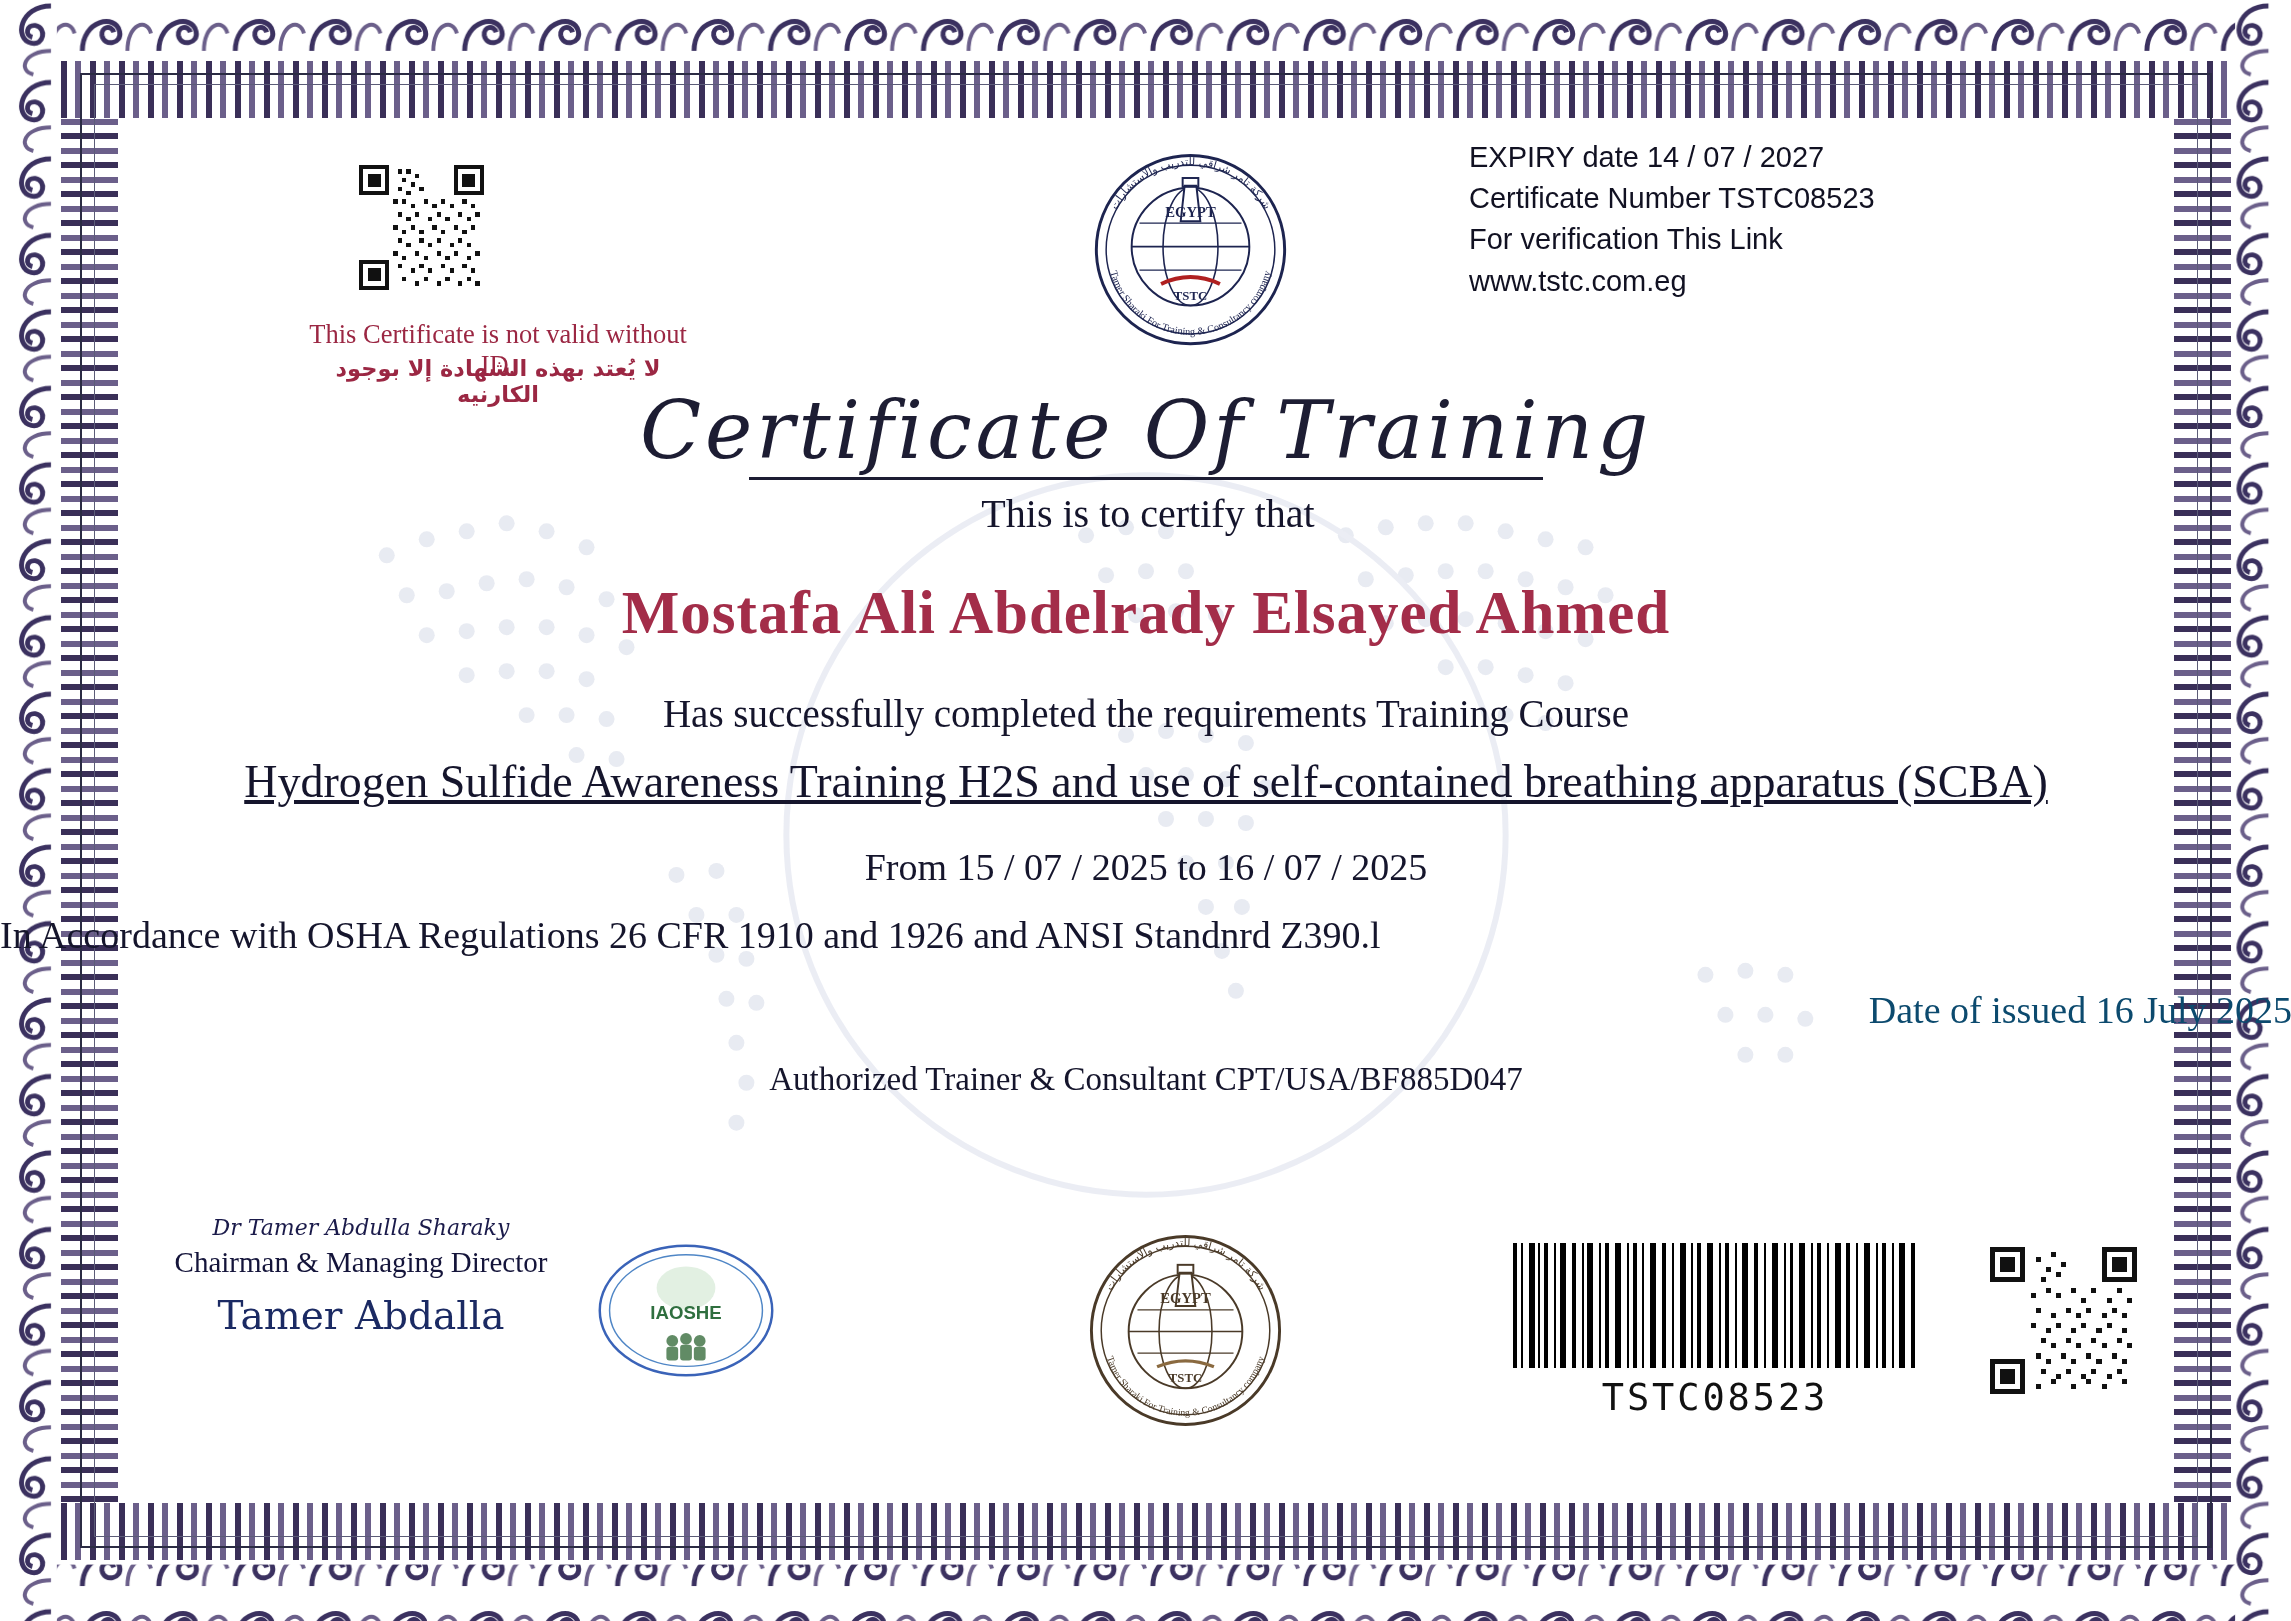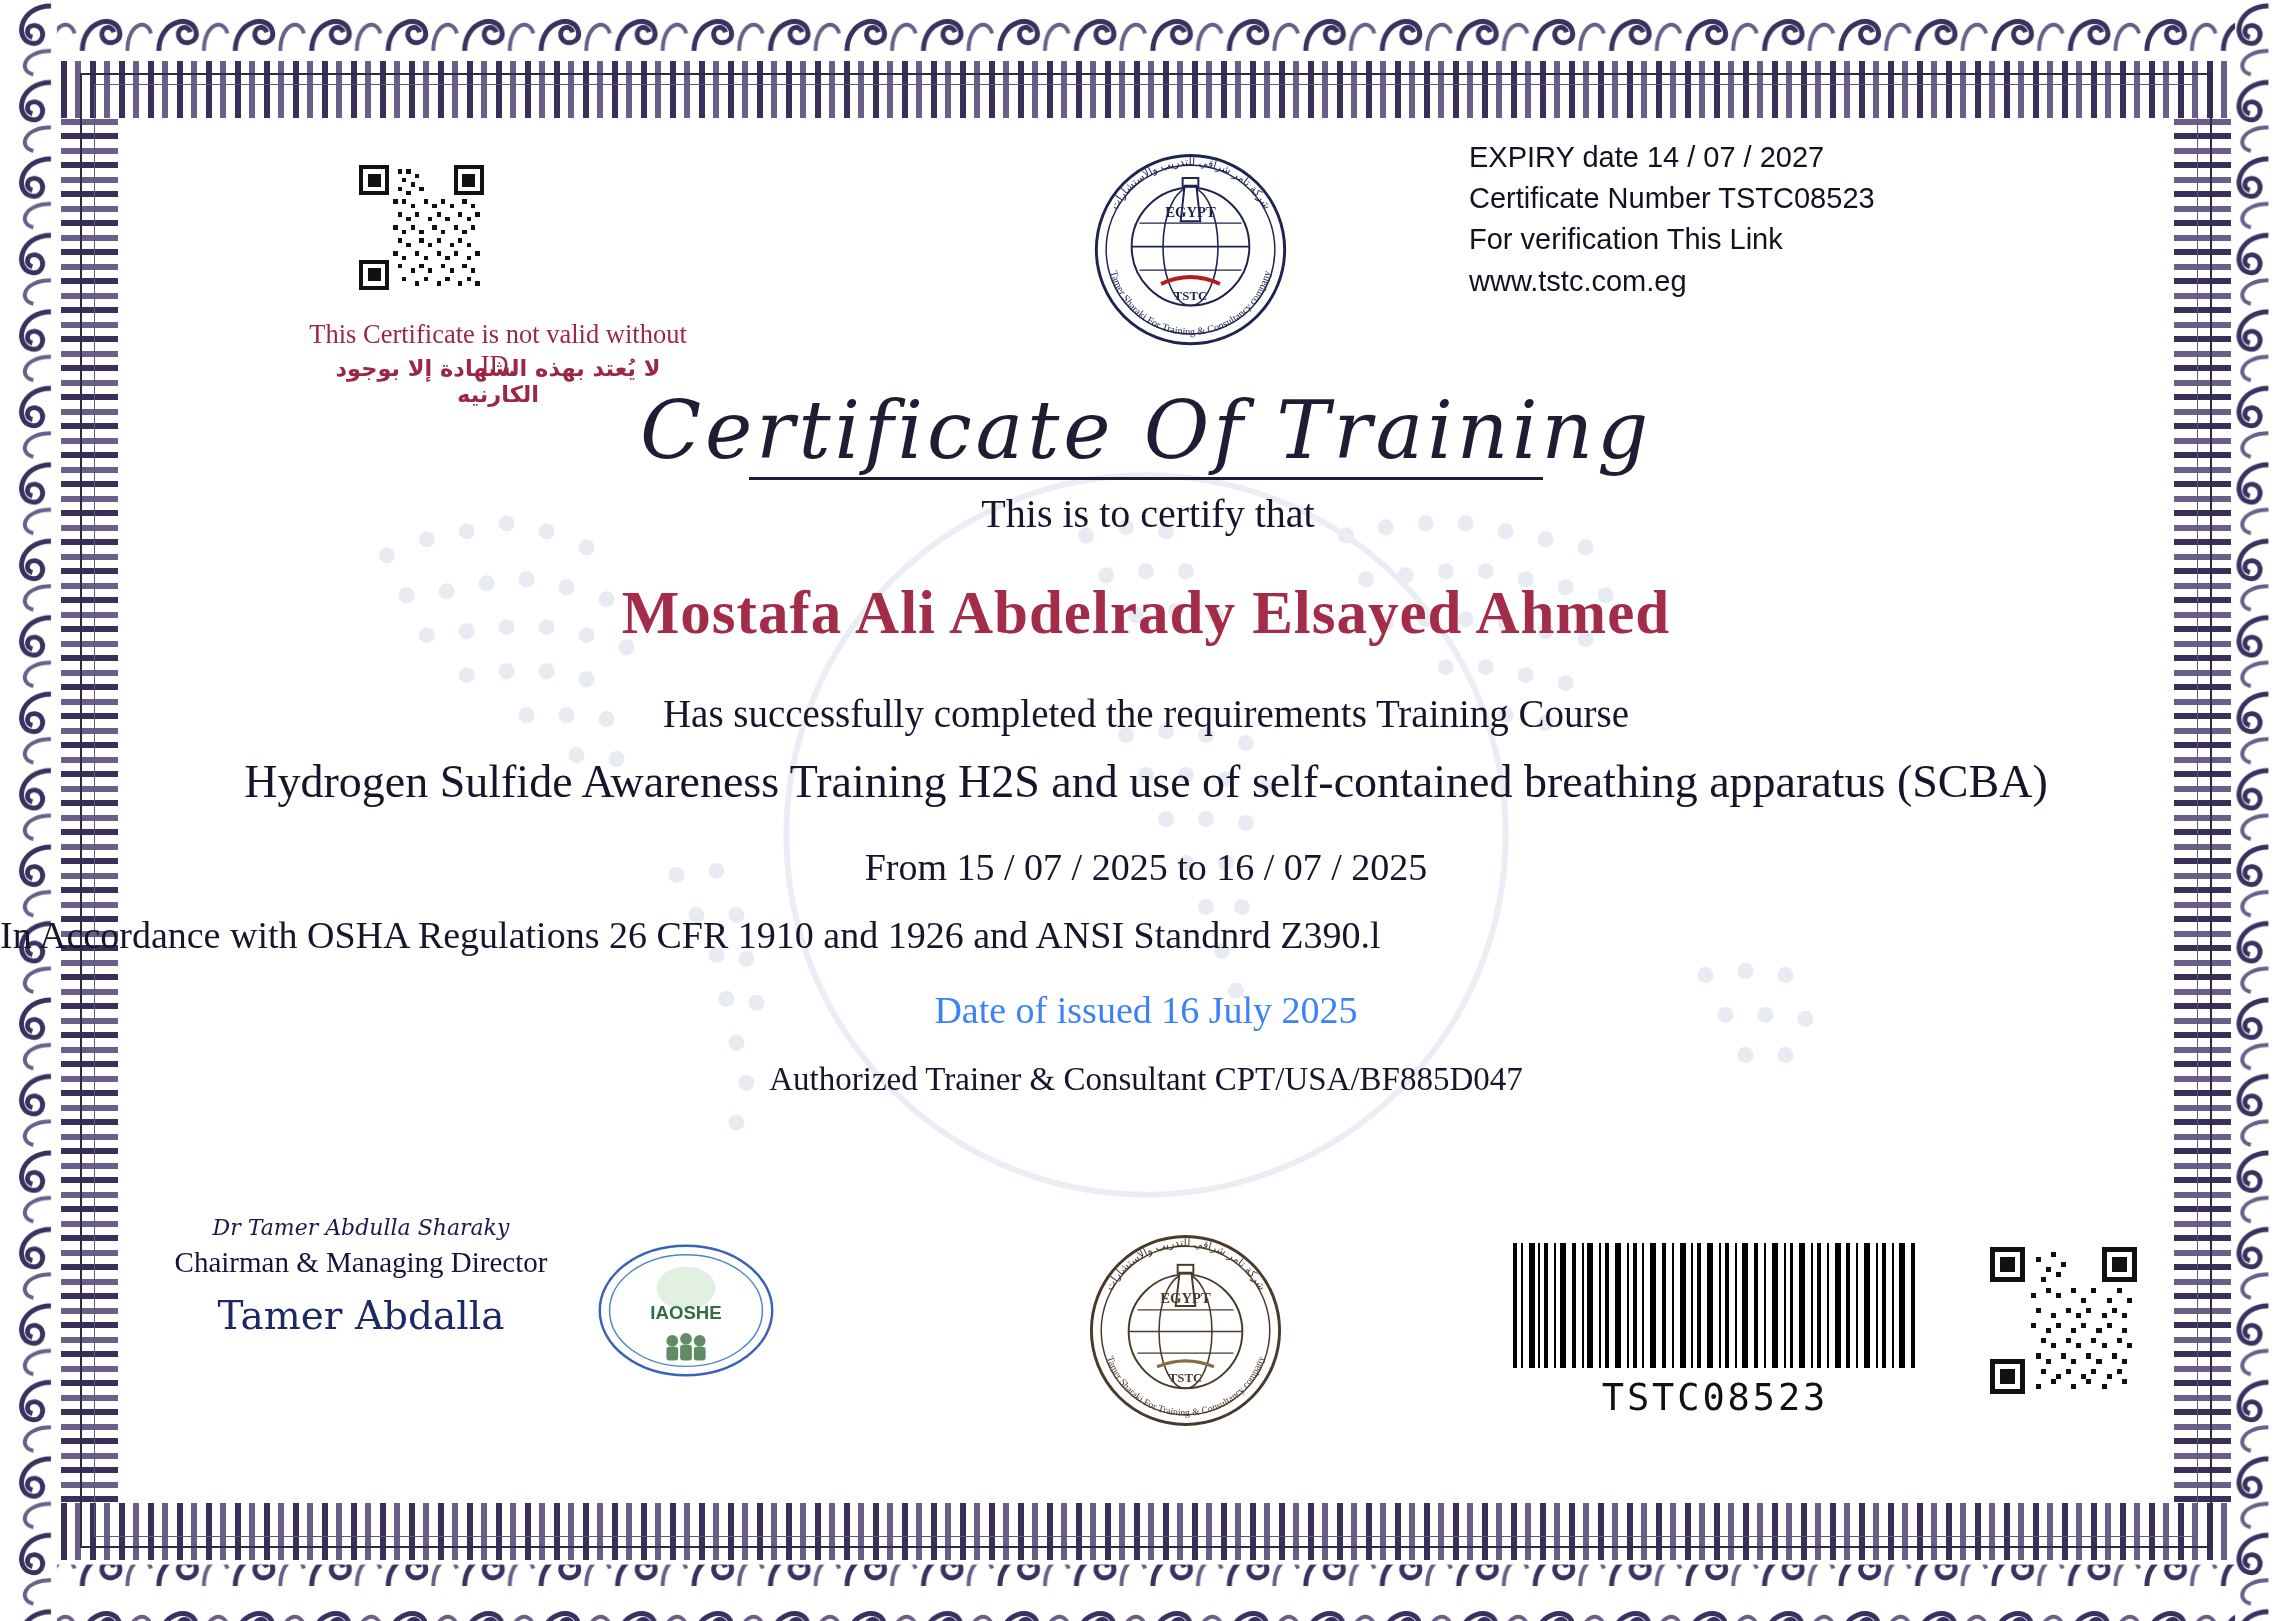--- a/index.html
+++ b/index.html
@@ -185,20 +185,21 @@
     color: #15152c;
   }
 
   .course {
     position: absolute;
     left: 0; right: 0;
     top: 755px;
     text-align: center;
     font-size: 46px;
     color: #15152c;
+    text-decoration: underline;
   }
 
   .dates {
     position: absolute;
     left: 0; right: 0;
     top: 845px;
     text-align: center;
     font-size: 38px;
     color: #15152c;
   }
@@ -208,23 +209,23 @@
     left: 0; right: 0;
     top: 913px;
     font-size: 38px;
     color: #15152c;
   }
 
   .issued {
     position: absolute;
     left: 0; right: 0;
     top: 988px;
-    text-align: center;
+    text-align: right;
     font-size: 38px;
-    color: #3b82f6;
+    color: #0c4a6e;
   }
 
   .trainer {
     position: absolute;
     left: 0; right: 0;
     top: 1061px;
     text-align: center;
     font-size: 33px;
     color: #15152c;
   }

